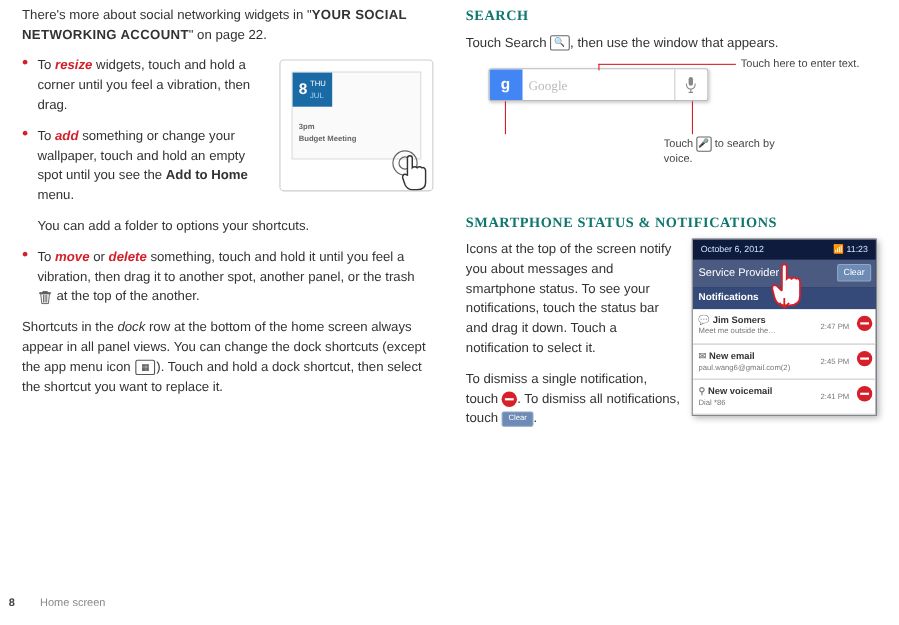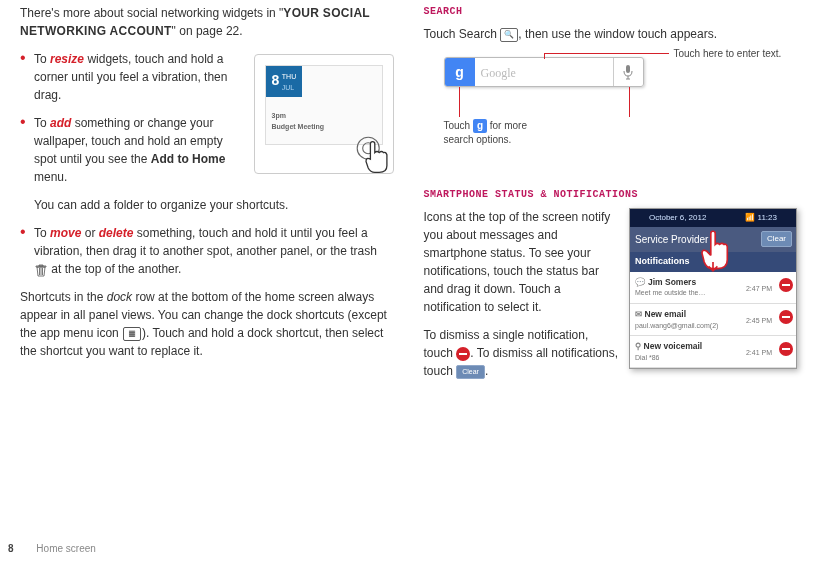--- a/index.html
+++ b/index.html
@@ -17,25 +17,25 @@
       display: flex;
       gap: 30px;
     }
     .col {
       flex: 1;
       line-height: 1.5;
     }
     .col-left { padding-top: 4px; }
     .col-right { padding-top: 4px; }
     h2.section {
-      font-family: Liberation Mono, monospace;
+      font-family: Liberation Serif, serif;
       font-weight: 900;
-      color: #be185d;
+      color: #0f766e;
       letter-spacing: 0.5px;
-      font-size: 10px;
+      font-size: 13px;
       margin-bottom: 6px;
       text-transform: uppercase;
     }
     p { margin-bottom: 10px; }
     .keyword { color: #d5202a; font-weight: bold; font-style: italic; }
     .heavy { font-weight: 900; text-transform: uppercase; letter-spacing: 0.3px;}
     .bold { font-weight: bold; }
     ul.bullets { list-style: none; }
     ul.bullets li {
       position: relative;
@@ -162,21 +162,21 @@
       margin-left: 10px;
       border: 1px solid #999;
       background: #0e1b3d;
       color: #fff;
       font-size: 8px;
       position: relative;
       box-shadow: 2px 2px 6px rgba(0,0,0,0.3);
     }
     .notif-top {
       background: #0e1b3d;
-      padding: 3px 19px;
+      padding: 3px 7px;
       font-size: 8px;
       display:flex;justify-content:space-between;
       color:#cfe2ff;
     }
     .notif-header {
       background: #4a5a80;
       padding: 5px;
       font-size: 10px;
       position: relative;
     }
@@ -291,61 +291,61 @@
         <path d="M14 14 L14 8 Q14 6 16 6 Q18 6 18 8 L18 16 Q20 14 22 16 Q24 14 26 16 Q28 15 29 18 L29 28 Q29 34 22 34 L18 34 Q14 34 12 30 L10 24 Q10 20 14 22 Z" fill="#fff" stroke="#333" stroke-width="1.2"></path>
       </svg>
     </div>
 
     <ul class="bullets">
       <li>
         <span>To </span><span class="keyword">resize</span><span> widgets, touch and hold a corner until you feel a vibration, then drag.</span>
       </li>
       <li>
         <span>To </span><span class="keyword">add</span><span> something or change your wallpaper, touch and hold an empty spot until you see the </span><span class="bold">Add to Home</span><span> menu.</span>
-        <p style="margin-top:10px">You can add a folder to organize your shortcuts.</p>
+        <p style="margin-top:10px">You can add a folder to options your shortcuts.</p>
       </li>
       <li>
         <span>To </span><span class="keyword">move</span><span> or </span><span class="keyword">delete</span><span> something, touch and hold it until you feel a vibration, then drag it to another spot, another panel, or the trash </span><span class="icon-trash"><svg viewBox="0 0 14 14">
               <path d="M3 4 L11 4 L10 13 L4 13 Z M2 3 L12 3 L12 4 L2 4 Z M5 2 L9 2 L9 3 L5 3 Z M5.5 5 L5.5 12 M7 5 L7 12 M8.5 5 L8.5 12" fill="none" stroke="#555" stroke-width="0.8"></path>
             </svg></span><span> at the top of the another.</span>
       </li>
     </ul>
 
     <p>
       <span>Shortcuts in the </span><span class="italic">dock</span><span> row at the bottom of the home screen always appear in all panel views. You can change the dock shortcuts (except the app menu icon </span><span class="icon-box">▦</span><span>). Touch and hold a dock shortcut, then select the shortcut you want to replace it.</span>
     </p>
   </div>
 
   <div class="col col-right">
     <h2 class="section">Search</h2>
     <p>
-      <span>Touch Search </span><span class="icon-sq">🔍</span><span>, then use the window touch appears.</span>
+      <span>Touch Search </span><span class="icon-sq">🔍</span><span>, then use the window that appears.</span>
     </p>
 
     <div class="search-mock">
       <div class="search-bar">
         <div class="search-g">g</div>
         <div class="search-text">Google</div>
         <div class="search-mic">
           <svg width="12" height="16" viewBox="0 0 12 16">
               <rect x="4" y="1" width="4" height="8" rx="2" fill="#888"></rect>
               <path d="M2 7 Q2 12 6 12 Q10 12 10 7 M6 12 L6 15 M4 15 L8 15" fill="none" stroke="#888" stroke-width="1"></path>
             </svg>
         </div>
       </div>
 
       <div class="leader-v" style="left:15px;top:30px;height:30px"></div>
       <div class="leader-v" style="left:100px;top:-4px;height:6px"></div>
       <div class="leader-h" style="left:100px;top:-4px;width:125px"></div>
       <div class="leader-v" style="left:185px;top:30px;height:30px"></div>
 
-      <div class="callout" style="top:62px;left:0;width:110px">
-        <span>Touch </span><span style="display:inline-block;width:14px;height:14px;background:#4285f4;color:#fff;text-align:center;line-height:14px;font-weight:bold;border-radius:2px;vertical-align:middle;font-style:normal">g</span><span> for more search options.</span>
-      </div>
       <div class="callout" style="top:-10px;left:230px;width:130px">Touch here to enter text.</div>
+      <div class="callout" style="top:62px;left:160px;width:120px">
+        <span>Touch </span><span class="icon-sq" style="width:14px;height:14px;line-height:12px">🎤</span><span> to search by voice.</span>
+      </div>
     </div>
 
     <h2 class="section">Smartphone status &amp; notifications</h2>
 
     <div class="notif-mock">
       <div class="notif-top">
         <span>October 6, 2012</span>
         <span>📶 <span>11:23</span></span>
       </div>
       <div class="notif-header">

